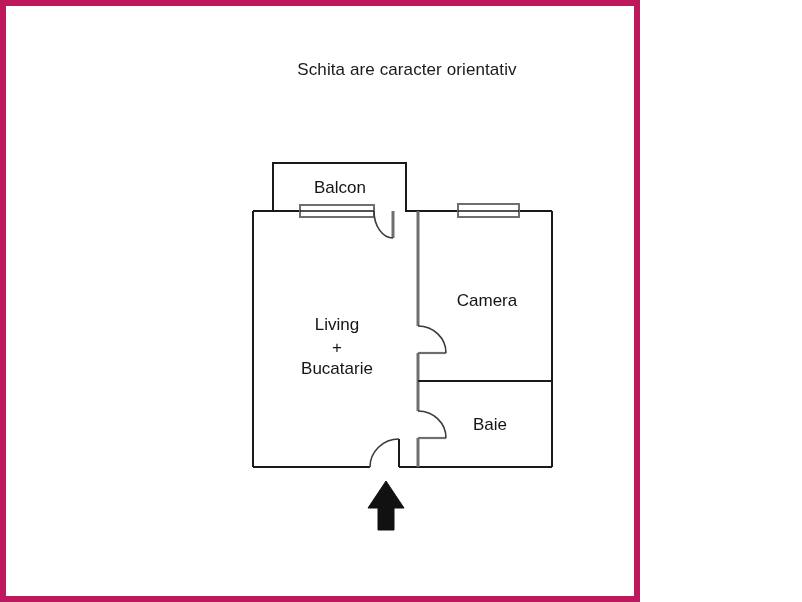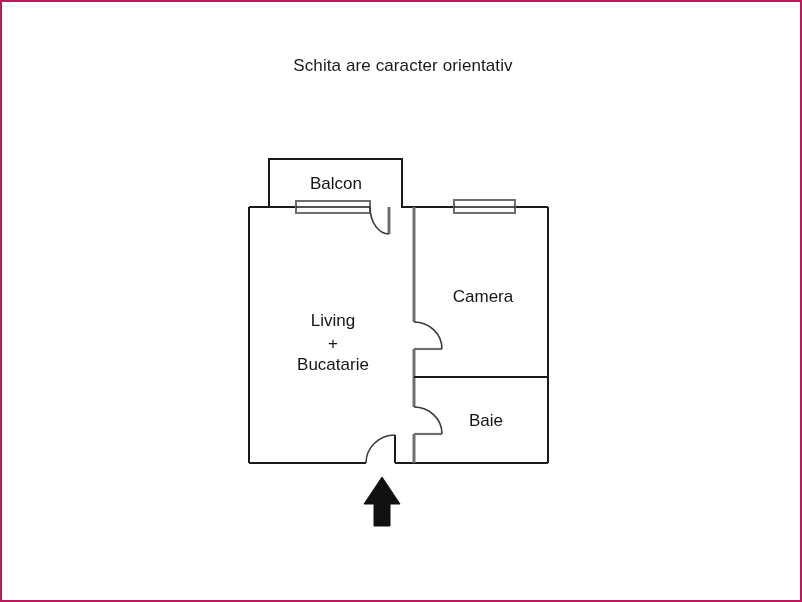--- a/index.html
+++ b/index.html
@@ -8,25 +8,25 @@
     background: #ffffff;
   }
   body {
     width: 802px;
     height: 602px;
     font-family: "Liberation Sans", sans-serif;
     overflow: hidden;
   }
   #page {
     position: relative;
-    width: 802px;
+    width: 640px;
     height: 602px;
     background: #ffffff;
     box-sizing: border-box;
-    border: 2px solid #be185d;
+    border: 6px solid #be185d;
   }
   #plan-title {
     position: absolute;
     left: 0;
     top: 54px;
     width: 802px;
     text-align: center;
     font-size: 17px;
     color: #1a1a1a;
     letter-spacing: 0.1px;

